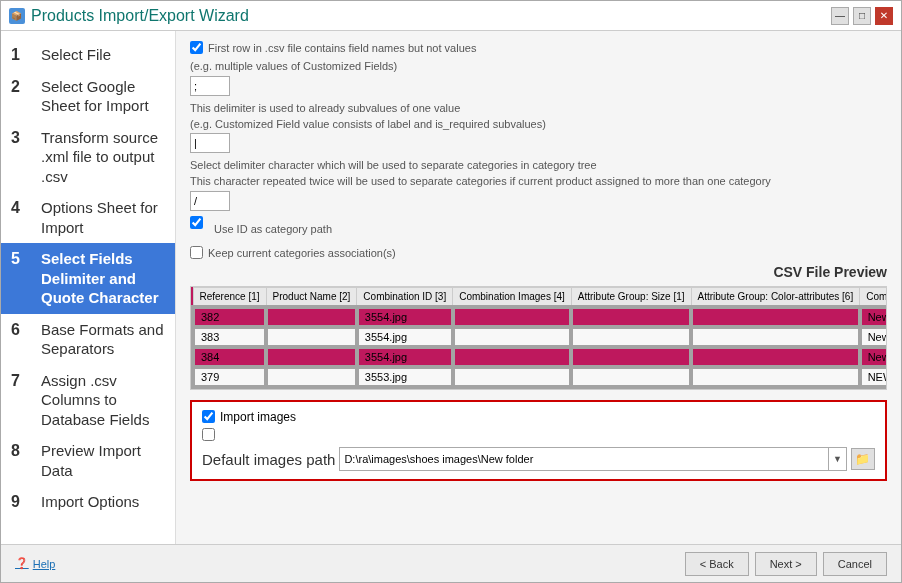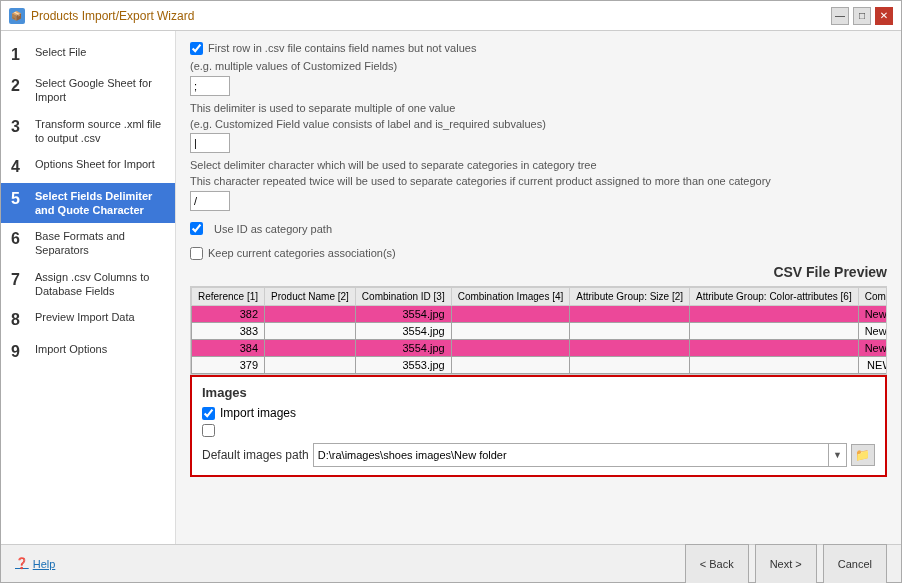--- a/index.html
+++ b/index.html
@@ -16,21 +16,21 @@
     .title-bar {
       background: #ffffff;
       height: 30px;
       display: flex; align-items: center; justify-content: space-between;
       padding: 0 8px;
       border-bottom: 1px solid #ccc;
       flex-shrink: 0;
     }
     .title-bar-left { display: flex; align-items: center; gap: 6px; }
     .title-icon { width: 16px; height: 16px; background: #4a90d9; border-radius: 2px; display: flex; align-items: center; justify-content: center; color: white; font-size: 9px; }
-    .title-text { font-size: 12px; color: #a16207; }
+    .title-text { font-size: 16px; color: #0f766e; }
     .title-controls { display: flex; gap: 4px; }
     .title-btn { width: 18px; height: 18px; border: 1px solid #aaa; background: #e0e0e0; display: flex; align-items: center; justify-content: center; cursor: pointer; font-size: 10px; color: #333; }
     .title-btn.close { background: #c0392b; color: white; border-color: #c0392b; }
     
     .main-content { display: flex; flex: 1; overflow: hidden; }
     
     
     .sidebar {
       width: 175px; flex-shrink: 0;
       background: #ffffff;
@@ -46,97 +46,97 @@
       gap: 8px;
     }
     .step-item.active { background: #3c78d8; color: white; }
     
     .step-number {
       font-size: 16px; font-weight: bold; color: #333;
       min-width: 16px; line-height: 1.2;
     }
     .step-item.active .step-number { color: white; }
     
-    .step-label { font-size: 11px; color: #333; line-height: 1.3; }
+    .step-label { font-size: 15px; color: #333; line-height: 1.3; margin-left: 6px; }
     .step-item.active .step-label { color: white; font-weight: bold; }
     
     
     .right-panel {
       flex: 1; overflow-y: auto; overflow-x: hidden;
       padding: 10px 14px;
       background: #f5f5f5;
     }
     
     .section-row { margin-bottom: 6px; }
     
-    .checkbox-row { display: flex; align-items: center; gap: 5px; margin-bottom: 4px; }
+    .checkbox-row { display: flex; gap: 5px; margin-bottom: 4px; }
     .checkbox-row input[type="checkbox"] { width: 13px; height: 13px; }
     
     .hint-text { font-size: 11px; color: #555; margin-bottom: 2px; line-height: 1.3; }
     
     .small-input {
       width: 40px; height: 20px;
       border: 1px solid #aaa;
       background: white;
       padding: 1px 3px;
       font-size: 11px;
       margin-bottom: 5px;
     }
     
     
     .preview-title { font-size: 14px; font-weight: bold; color: #333; margin-bottom: 6px; margin-top: 4px; text-align: right; }
     
-    .csv-table-wrapper { overflow-x: auto; border: 1px solid #ccc; background: #ec4899; margin-bottom: 0; }
+    .csv-table-wrapper { overflow-x: auto; border: 1px solid #ccc; background: #be185d; margin-bottom: 10px; }
     
     .csv-table { border-collapse: collapse; width: 100%; min-width: 600px; }
     .csv-table th {
       background: #e8e8e8;
       border: 1px solid #ccc;
       padding: 3px 6px;
       font-size: 10px; font-weight: normal;
       white-space: nowrap;
       text-align: left;
     }
     .csv-table td {
-      border: 1px solid #a3a3a3;
+      border: 4px solid #a3a3a3;
       padding: 2px 6px;
       font-size: 11px;
-      text-align: right;
+      text-align: left;
       white-space: nowrap;
     }
     .csv-table tr:nth-child(even) td { background: #f8f8f8; }
     
     
     .images-section {
       border: 2px solid #cc0000;
       background: white;
       padding: 8px 10px;
       margin-bottom: 8px;
     }
     .images-title { font-size: 13px; font-weight: bold; color: #333; margin-bottom: 6px; }
     
     .path-row { display: flex; align-items: center; gap: 4px; margin-top: 6px; }
-    .path-label { font-size: 12px; color: #333; white-space: nowrap; }
+    .path-label { font-size: 15px; color: #333; white-space: nowrap; }
     .path-input-wrapper { display: flex; flex: 1; align-items: center; border: 1px solid #aaa; background: white; }
     .path-input { border: none; outline: none; font-size: 11px; padding: 2px 4px; flex: 1; height: 22px; }
     .path-dropdown-btn { width: 18px; height: 22px; display: flex; align-items: center; justify-content: center; border-left: 1px solid #aaa; cursor: pointer; font-size: 9px; color: #555; }
     .path-browse-btn { width: 24px; height: 22px; background: #e0e0e0; border: 1px solid #aaa; display: flex; align-items: center; justify-content: center; cursor: pointer; font-size: 12px; }
     
     
     .footer {
       height: 38px; flex-shrink: 0;
       background: #f0f0f0;
       border-top: 1px solid #ccc;
       display: flex; align-items: center; justify-content: space-between;
       padding: 0 14px;
     }
     .help-link { font-size: 11px; color: #1a6fb5; text-decoration: underline; cursor: pointer; display: flex; align-items: center; gap: 4px; }
     .footer-buttons { display: flex; gap: 6px; }
     .footer-btn {
-      height: 40px; padding: 0 14px;
+      height: 24px; padding: 0 14px;
       border: 1px solid #aaa;
       background: #e8e8e8;
       font-size: 11px; cursor: pointer;
       color: #333;
     }
   </style>
 </head>
 <body>
 
 <div class="window">
@@ -200,21 +200,21 @@
         <input type="checkbox" checked="" style="">
         <span class="hint-text" style="margin:0">First row in .csv file contains field names but not values</span>
       </div>
 
       <div>
         <div class="hint-text">(e.g. multiple values of Customized Fields)</div>
         <input type="text" class="small-input" value=";" style="">
       </div>
 
       <div>
-        <div class="hint-text">This delimiter is used to separate multiple of one value</div>
+        <div class="hint-text">This delimiter is used to already subvalues of one value</div>
         <div class="hint-text">(e.g. Customized Field value consists of label and is_required subvalues)</div>
         <input type="text" class="small-input" value="|" style="">
       </div>
 
       <div>
         <div class="hint-text">Select delimiter character which will be used to separate categories in category tree</div>
         <div class="hint-text">This character repeated twice will be used to separate categories if current product assigned to more than one category</div>
         <input type="text" class="small-input" value="/" style="">
       </div>
 
@@ -231,21 +231,21 @@
       <div class="preview-title">CSV File Preview</div>
 
       <div class="csv-table-wrapper">
         <table class="csv-table">
           <thead>
             <tr>
             <th>Reference [1]</th>
                 <th>Product Name [2]</th>
                 <th>Combination ID [3]</th>
                 <th>Combination Images [4]</th>
-                <th>Attribute Group: Size [2]</th>
+                <th>Attribute Group: Size [1]</th>
                 <th>Attribute Group: Color-attributes [6]</th>
                 <th>Combination N</th>
               </tr>
           </thead>
           <tbody id="csv-tbody">
           <tr>
                 <td>382</td>
                 <td></td>
                 <td>3554.jpg</td>
                 <td></td>
@@ -278,21 +278,20 @@
                 <td></td>
                 <td></td>
                 <td></td>
                 <td>NEW_Shoes_si</td>
               </tr>
             </tbody>
         </table>
       </div>
 
       <div class="images-section">
-        <div class="images-title">Images</div>
 
         <div class="checkbox-row">
           <input type="checkbox" checked="" style="">
           <span>Import images</span>
         </div>
 
         <div class="checkbox-row">
           <input type="checkbox" style="">
         </div>
 

